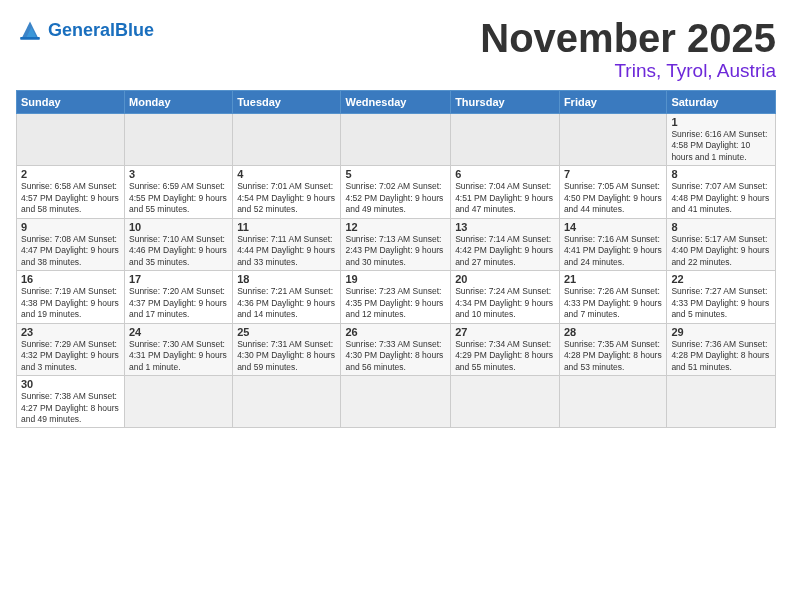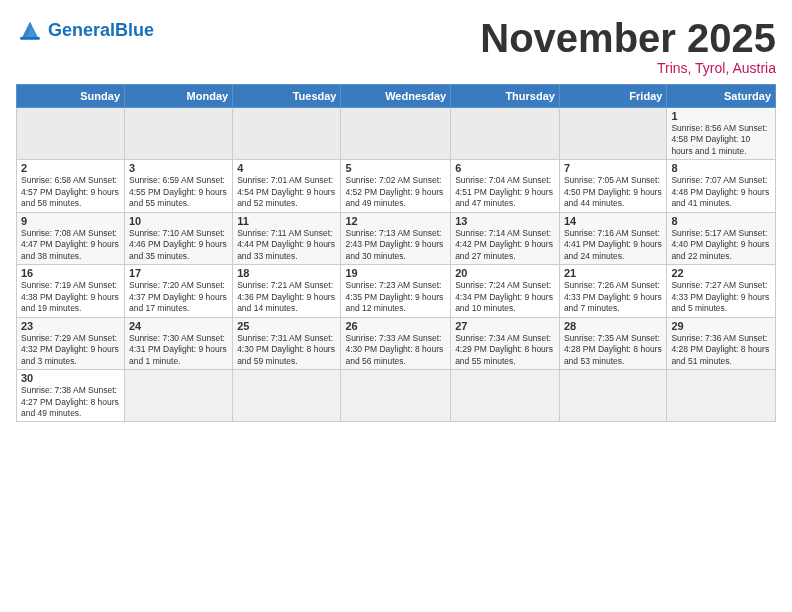--- a/index.html
+++ b/index.html
@@ -43,35 +43,35 @@
     .title-area {
       text-align: right;
     }
     .month-title {
       font-size: 40px;
       font-weight: bold;
       color: #333;
       line-height: 1.1;
     }
     .subtitle {
-      font-size: 14px;
-      color: #be185d;
+      font-size: 19px;
+      color: #6d28d9;
     }
     .calendar {
       width: 100%;
       border-collapse: collapse;
       border: 1px solid #ccc;
     }
     .calendar th {
       background: #3a7abf;
       color: #fff;
       font-size: 11px;
       font-weight: bold;
       padding: 5px 4px;
-      text-align: right;
+      text-align: left;
       border: 1px solid #5592cc;
     }
     .calendar td {
       vertical-align: top;
       border: 1px solid #ccc;
       padding: 2px 4px;
       width: 113px;
       font-size: 9px;
       color: #333;
       background: #fff;
@@ -136,21 +136,21 @@
     <tbody id="calendar-body">
     <tr class="row-bg-alt">
           <td class="empty"></td>
           <td class="empty"></td>
           <td class="empty"></td>
           <td class="empty"></td>
           <td class="empty"></td>
           <td class="empty"></td>
           <td>
             <span class="day-number">1</span>
-            <div class="day-info">Sunrise: 8:56 AM
+            <div class="day-info">Sunrise: 6:16 AM
 Sunset: 4:58 PM
 Daylight: 10 hours
 and 1 minute.</div>
           </td>
         </tr>
         <tr>
           <td>
             <span class="day-number">2</span>
             <div class="day-info">Sunrise: 6:58 AM
 Sunset: 4:57 PM

